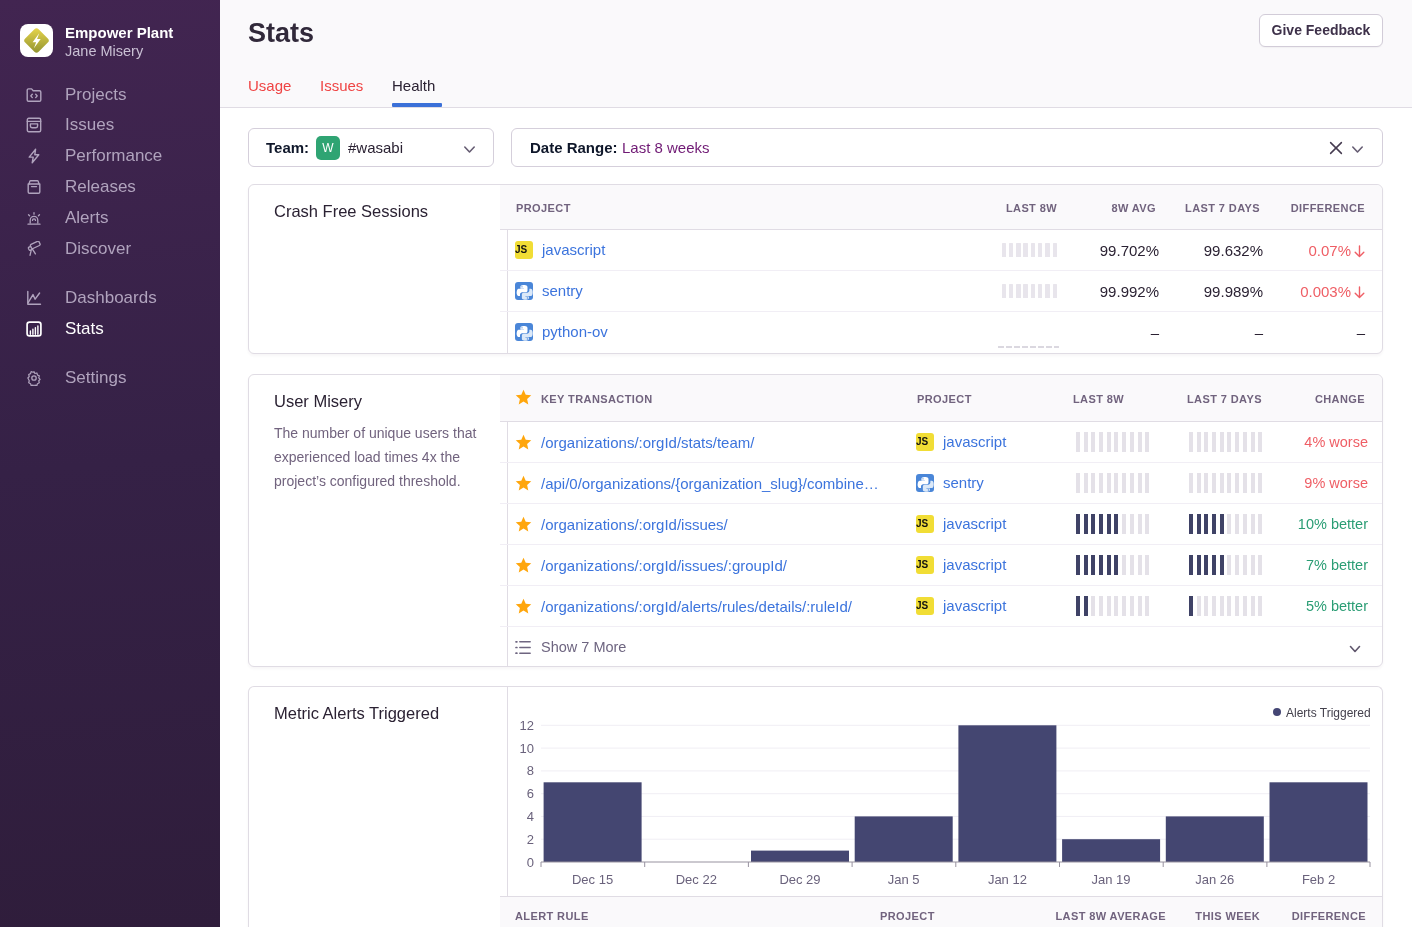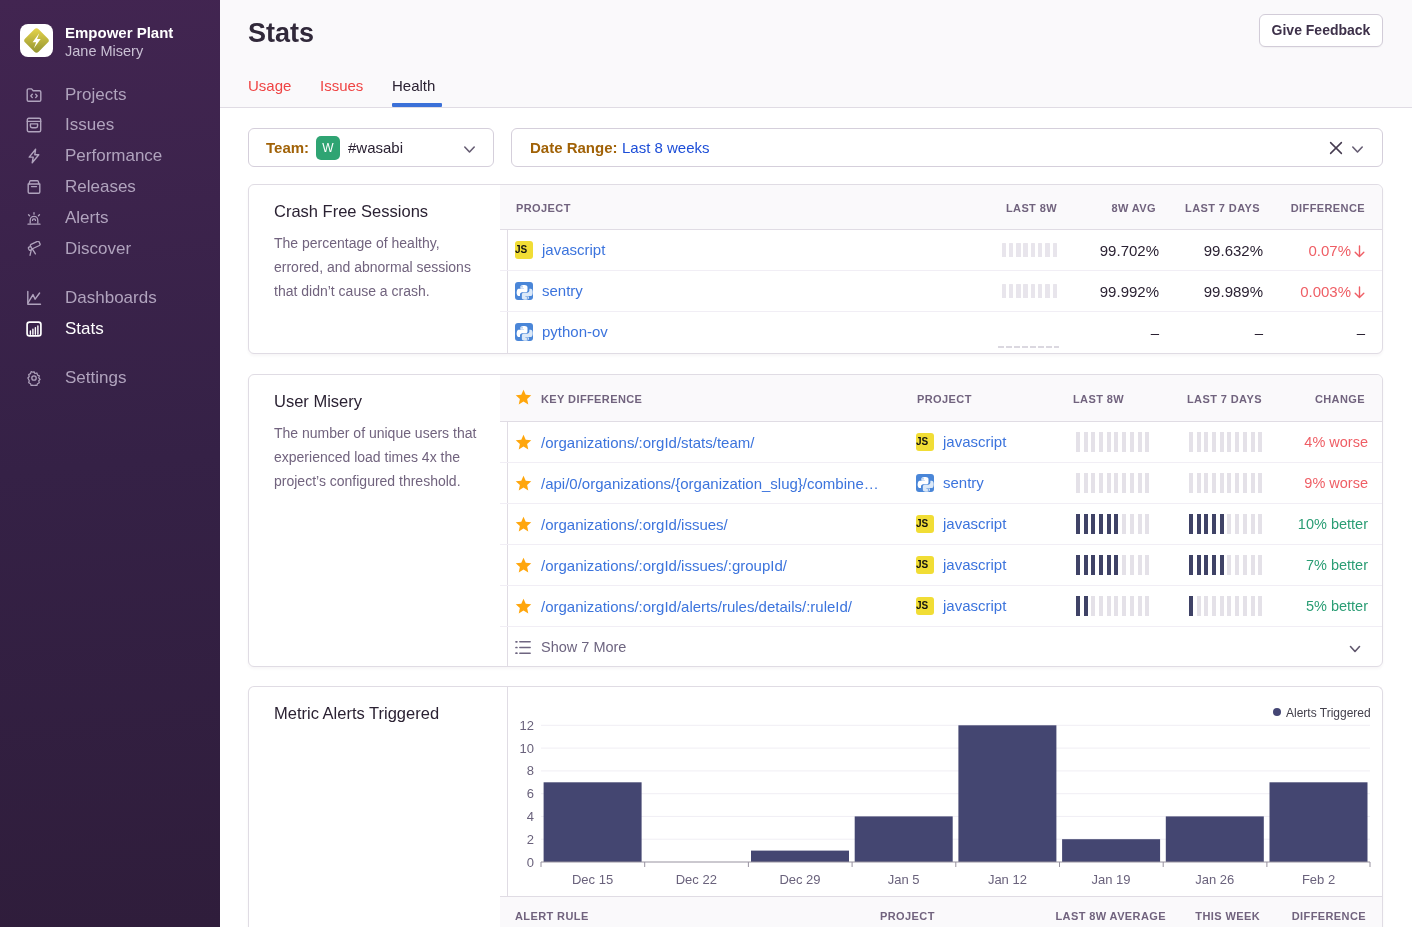--- a/index.html
+++ b/index.html
@@ -21,27 +21,27 @@
 #header { position:absolute; left:220px; top:0; width:1192px; height:108px; background:#faf9fb; border-bottom:1px solid #e0dce4; }
 #h-title { position:absolute; left:28px; top:18px; font-size:27px; font-weight:700; color:#31293a; letter-spacing:0px;}
 .tab { position:absolute; top:77px; font-size:15px; color:#ef4444; }
 .tab.active { color:#2b2233; }
 #tab-underline { position:absolute; left:172px; top:103px; width:50px; height:4px; background:#3b70d8; border-radius:1px;}
 #feedback { position:absolute; right:29px; top:14px; width:124px; height:33px; background:#fff; border:1px solid #d2ccd8; border-radius:6px; font-size:14px; font-weight:700; color:#3d3049; text-align:center; line-height:31px; box-shadow:0 1px 1px rgba(50,40,60,.04);}
 
 .fbox { position:absolute; background:#fff; border:1px solid #d5cfdb; border-radius:6px; height:39px; top:128px; }
 #teambox { left:248px; width:246px; }
 #datebox { left:511px; width:872px; }
-.flabel { font-weight:700; color:#a16207; font-size:15px; }
+.flabel { font-weight:700; color:#0f172a; font-size:15px; }
 #teambox .flabel { position:absolute; left:17px; top:10px; }
 #wavatar { position:absolute; left:67px; top:7px; width:24px; height:24px; background:#2fa473; border-radius:5px; color:#fff; font-size:12px; text-align:center; line-height:24px; }
 #wasabi { position:absolute; left:99px; top:10px; font-size:15px; color:#2b2233; }
 #teambox .chev { position:absolute; right:16px; top:13px; }
 #datebox .flabel { position:absolute; left:18px; top:10px; }
-#daterange { position:absolute; left:110px; top:10px; font-size:15px; color:#1d4ed8; }
+#daterange { position:absolute; left:110px; top:10px; font-size:15px; color:#701a75; }
 #datebox .xicon { position:absolute; right:38px; top:11px; }
 #datebox .chev { position:absolute; right:17px; top:13px; }
 
 .panel { position:absolute; left:248px; width:1135px; background:#fff; border:1px solid #e0dce4; border-radius:6px; box-shadow:0 2px 3px rgba(43,34,51,0.04); }
 #panel1 { top:184px; height:170px; }
 #panel2 { top:374px; height:293px; }
 #panel3 { top:686px; height:260px; border-bottom:none; border-radius:6px 6px 0 0;}
 .pdesc { position:absolute; left:8px; top:0; bottom:0; width:251px; border-right:1px solid #e0dce4; }
 .pdesc h3 { font-size:16.5px; font-weight:400; color:#2b2233; position:absolute; left:17px; top:17px; }
 .pdesc p { position:absolute; left:17px; top:46px; width:222px; font-size:14px; line-height:24px; color:#71637e; }
@@ -168,21 +168,20 @@
       <path d="M2.6 2.6 L13.4 13.4 M13.4 2.6 L2.6 13.4" stroke="#453b50" stroke-width="1.5" stroke-linecap="round"></path>
     </svg>
   <svg class="chev" width="15" height="15" viewBox="0 0 15 15">
       <path d="M2.8 5 L7.5 10 L12.2 5" fill="none" stroke="#665d73" stroke-width="1.6" stroke-linecap="round" stroke-linejoin="round"></path>
     </svg>
 </div>
 
 <div class="panel" id="panel1">
   <div class="pdesc">
     <h3>Crash Free Sessions</h3>
-    <p>The percentage of healthy,<br>errored, and abnormal sessions<br>that didn’t cause a crash.</p>
   </div>
   <div class="thead" style="height:45px;">
     <div class="hcell" style="left:16px; top:17px;">PROJECT</div>
     <div class="hcell num" style="right:325px; top:17px;">LAST 8W</div>
     <div class="hcell num" style="right:226px; top:17px;">8W AVG</div>
     <div class="hcell num" style="right:122px; top:17px;">LAST 7 DAYS</div>
     <div class="hcell num" style="right:17px; top:17px;">DIFFERENCE</div>
   </div>
   <div class="trow" style="top:45px; height:41px;">
     <div class="pbadge jsbadge" style="left:15px; top:11px;">JS</div>
@@ -240,21 +239,21 @@
 
 <div class="panel" id="panel2">
   <div class="pdesc">
     <h3>User Misery</h3>
     <p>The number of unique users that<br>experienced load times 4x the<br>project’s configured threshold.</p>
   </div>
   <div class="thead" style="height:47px;">
     <svg class="star" style="left:15px; top:14px;" viewBox="0 0 16 16">
         <path fill="#ffa60c" d="M8 .6l2.1 4.8 5.2.5-3.9 3.5 1.1 5.1L8 11.8l-4.5 2.7 1.1-5.1L.7 5.9l5.2-.5z"></path>
       </svg>
-    <div class="hcell" style="left:41px; top:18px;">KEY DIFFERENCE</div>
+    <div class="hcell" style="left:41px; top:18px;">KEY TRANSACTION</div>
     <div class="hcell" style="left:417px; top:18px;">PROJECT</div>
     <div class="hcell" style="left:573px; top:18px;">LAST 8W</div>
     <div class="hcell" style="left:687px; top:18px;">LAST 7 DAYS</div>
     <div class="hcell num" style="right:17px; top:18px;">CHANGE</div>
   </div>
   <div class="trow" style="top:47px; height:41px;">
     <svg class="star" style="left:15px; top:12px;" viewBox="0 0 16 16">
         <path fill="#ffa60c" d="M8 .6l2.1 4.8 5.2.5-3.9 3.5 1.1 5.1L8 11.8l-4.5 2.7 1.1-5.1L.7 5.9l5.2-.5z"></path>
       </svg>
     <a class="plink lk" style="left:41px; top:12px;">/organizations/:orgId/stats/team/</a>

